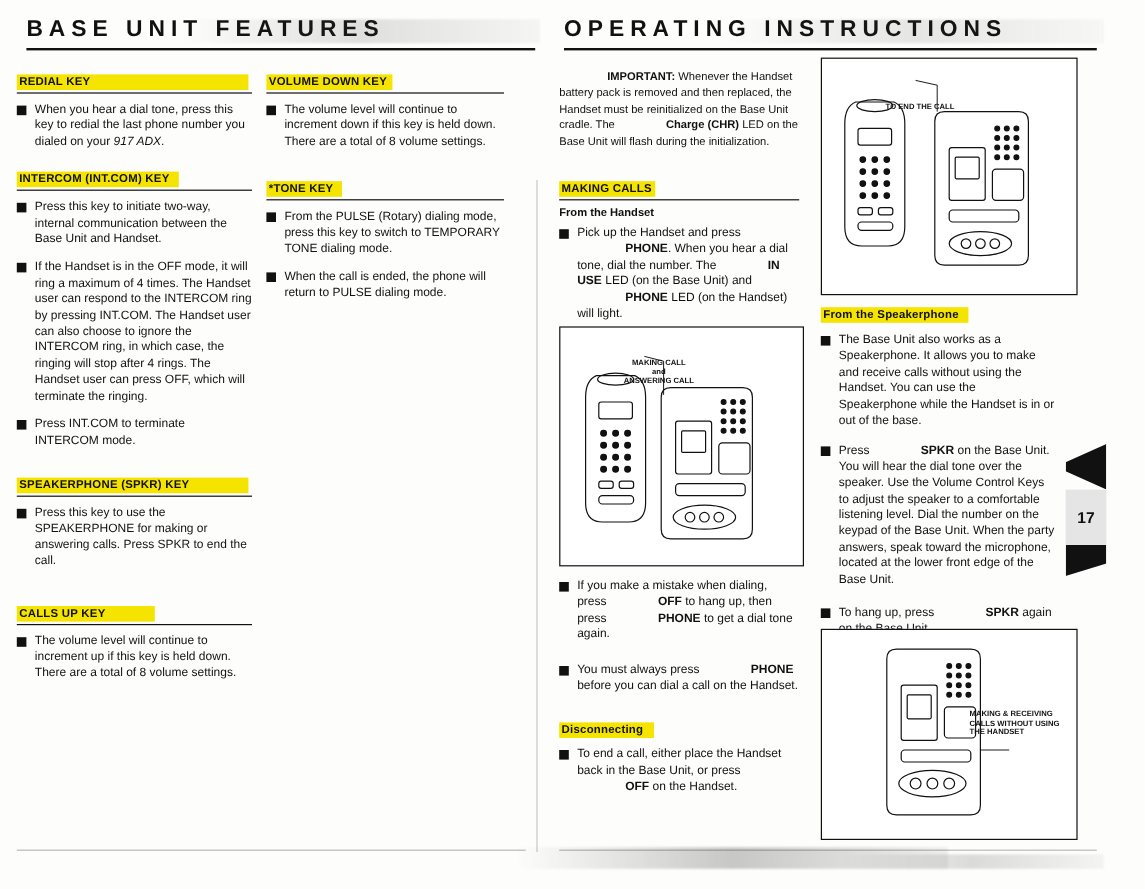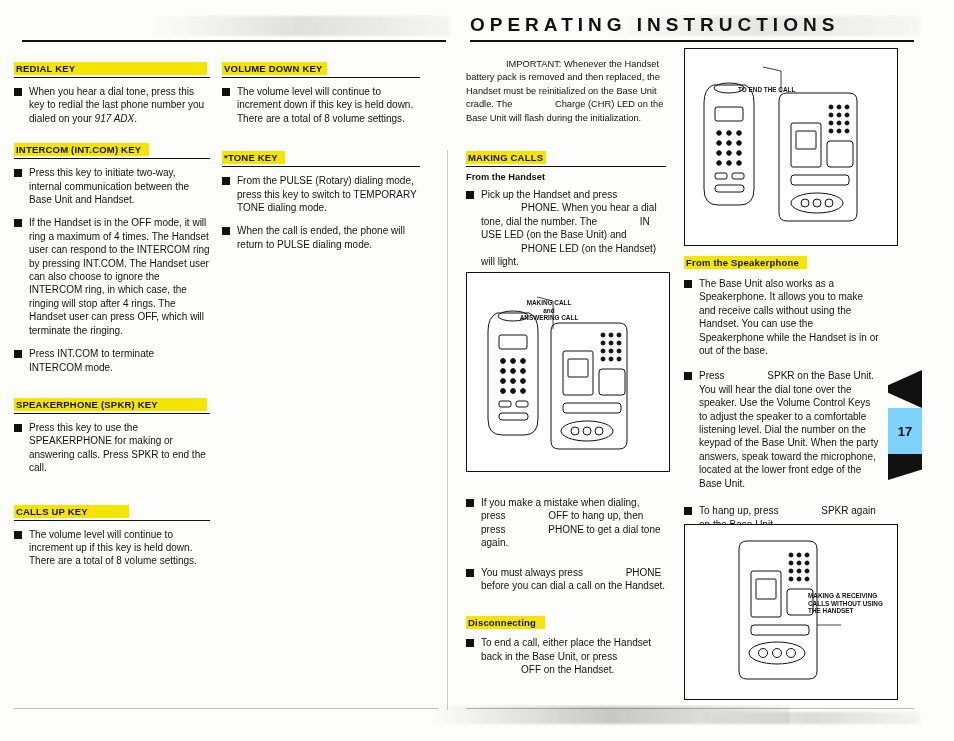--- a/index.html
+++ b/index.html
@@ -63,38 +63,38 @@
     font-size: 10px;
     line-height: 13.4px;
     color: #111;
   }
   .plain-txt {
     font-size: 9.3px;
     line-height: 13.4px;
     color: #111;
     margin-bottom: 9px;
   }
-  b { font-weight: normal; padding-left: 40px; }
+  b { font-weight: bold; padding-left: 40px; }
   i { font-style: italic; }
   
   .vdivide {
     position: absolute;
     width: 1px;
     background: #999;
   }
   
   .illus {
     position: absolute;
     border: 1px solid #111;
     background: #fff;
   }
   
   .pagetab {
     position: absolute;
-    background: #7dd3fc;
+    background: #e5e5e5;
     color: #111;
     font-weight: bold;
     font-size: 13px;
     display: flex;
     align-items: center;
     justify-content: center;
   }
   .blackblob {
     position: absolute;
     background: #111;
@@ -118,20 +118,21 @@
     color: #111;
     text-align: center;
   }
   .cap-l { text-align: left; }
 </style>
 </head>
 <body>
 
 <div class="page">
 
+  <div class="hdr" style="left:22px; top:14px;">BASE UNIT FEATURES</div>
   <div class="hdr-rule" style="left:22px; top:40px; width:424px;"></div>
 
   <div class="hdr" style="left:470px; top:14px;">OPERATING INSTRUCTIONS</div>
   <div class="hdr-rule" style="left:470px; top:40px; width:444px;"></div>
 
   <div class="smear" style="left:150px; top:16px; width:300px; height:20px; opacity:.28;"></div>
   <div class="smear" style="left:600px; top:16px; width:320px; height:20px; opacity:.22;"></div>
 
   <div class="col" style="left:14px; top:58px; width:196px;">
 
@@ -278,21 +279,21 @@
       </g>
 
       <g stroke="#111" stroke-width="0.8" fill="none">
         <path d="M86 28 L86 56"></path>
         <path d="M70 24 L86 28"></path>
       </g>
     </svg>
   </div>
   <div class="cap" style="left:506px; top:299px; width:86px;">MAKING CALL<br>and<br>ANSWERING CALL</div>
 
-  <div class="col" style="left:466px; top:496px; width:200px;">
+  <div class="col" style="left:466px; top:482px; width:200px;">
     <div class="bullet-row">
       <div class="bullet-sq"></div>
       <div class="bullet-txt">If you make a mistake when dialing, press <b>OFF</b> to hang up, then press <b>PHONE</b> to get a dial tone again.</div>
     </div>
     <div class="bullet-row" style="margin-top:16px;">
       <div class="bullet-sq"></div>
       <div class="bullet-txt">You must always press <b>PHONE</b> before you can dial a call on the Handset.</div>
     </div>
 
     <div style="margin-top:20px;">

